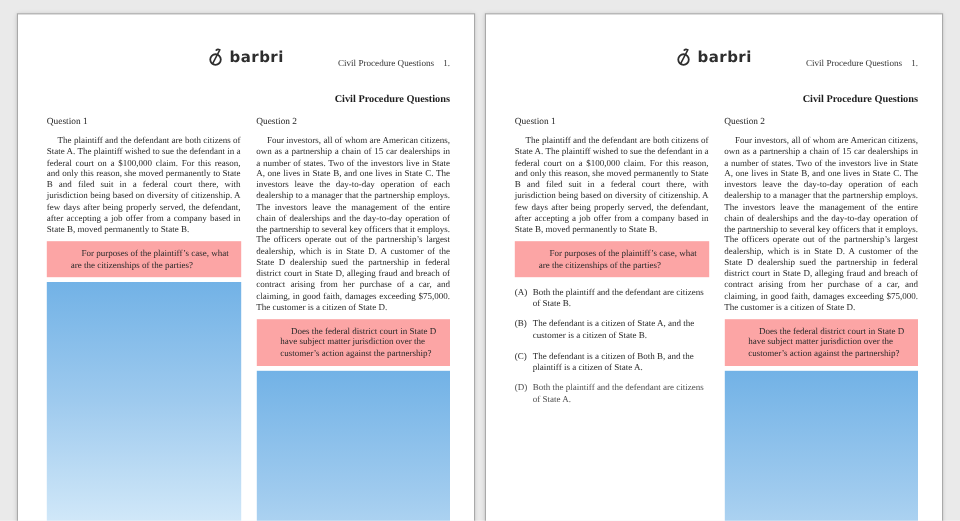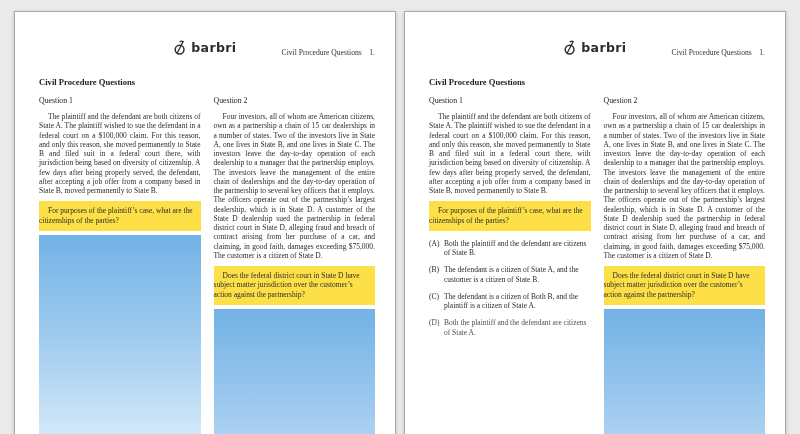--- a/index.html
+++ b/index.html
@@ -14,32 +14,32 @@
     padding:17px 20px 0 24px;
   }
   .page-left  { left:14px; }
   .page-right { left:404px; }
 
   .page-header { display:flex; justify-content:flex-end; align-items:flex-start; margin-top:10px; }
   .logo { display:flex; align-items:center; gap:3px; margin-left:8px; }
   .logo-text { font-family:"DejaVu Sans", sans-serif; font-weight:600; font-size:12.5px; color:#2e2e2e; letter-spacing:0.4px; }
   .header-right { font-size:7.6px; color:#333; white-space:pre; margin-top:9px;padding-left:45px; }
 
-  .doc-title { text-align:left; font-weight:bold; font-size:8.6px; color:#1d1d1d; margin-top:20px; }
+  .doc-title { text-align:right; font-weight:bold; font-size:8.6px; color:#1d1d1d; margin-top:20px; }
 
   .columns { display:flex; gap:13px; margin-top:9px; }
   .col { flex:1; min-width:0; }
 
   .q-heading { font-weight:normal; font-size:7.8px; color:#1d1d1d; margin-bottom:7px; }
   .body-text { font-size:7.5px; line-height:9.25px; text-align:justify; text-indent:9px; color:#2b2b2b; }
 
   .highlight {
-    background:#fde047; color:#2b2b2b;
+    background:#fca5a5; color:#2b2b2b;
     font-size:7.5px; line-height:9.25px; text-indent:9px;
-    margin-top:6px; padding:5px 4px 6px 0;
+    margin-top:6px; padding:5px 4px 6px 20px;
   }
 
   .redact {
     margin-top:4px; height:330px;
     background:linear-gradient(180deg, #72b2e6 0%, #9ecaee 30%, #d8ecfa 65%, #fbfdff 100%);
   }
 
   .choices { margin-top:8px; }
   .choice { display:flex; font-size:7.5px; line-height:9.25px; color:#2b2b2b; margin-bottom:8px; }
   .choice-label { width:15px; flex:none; }

